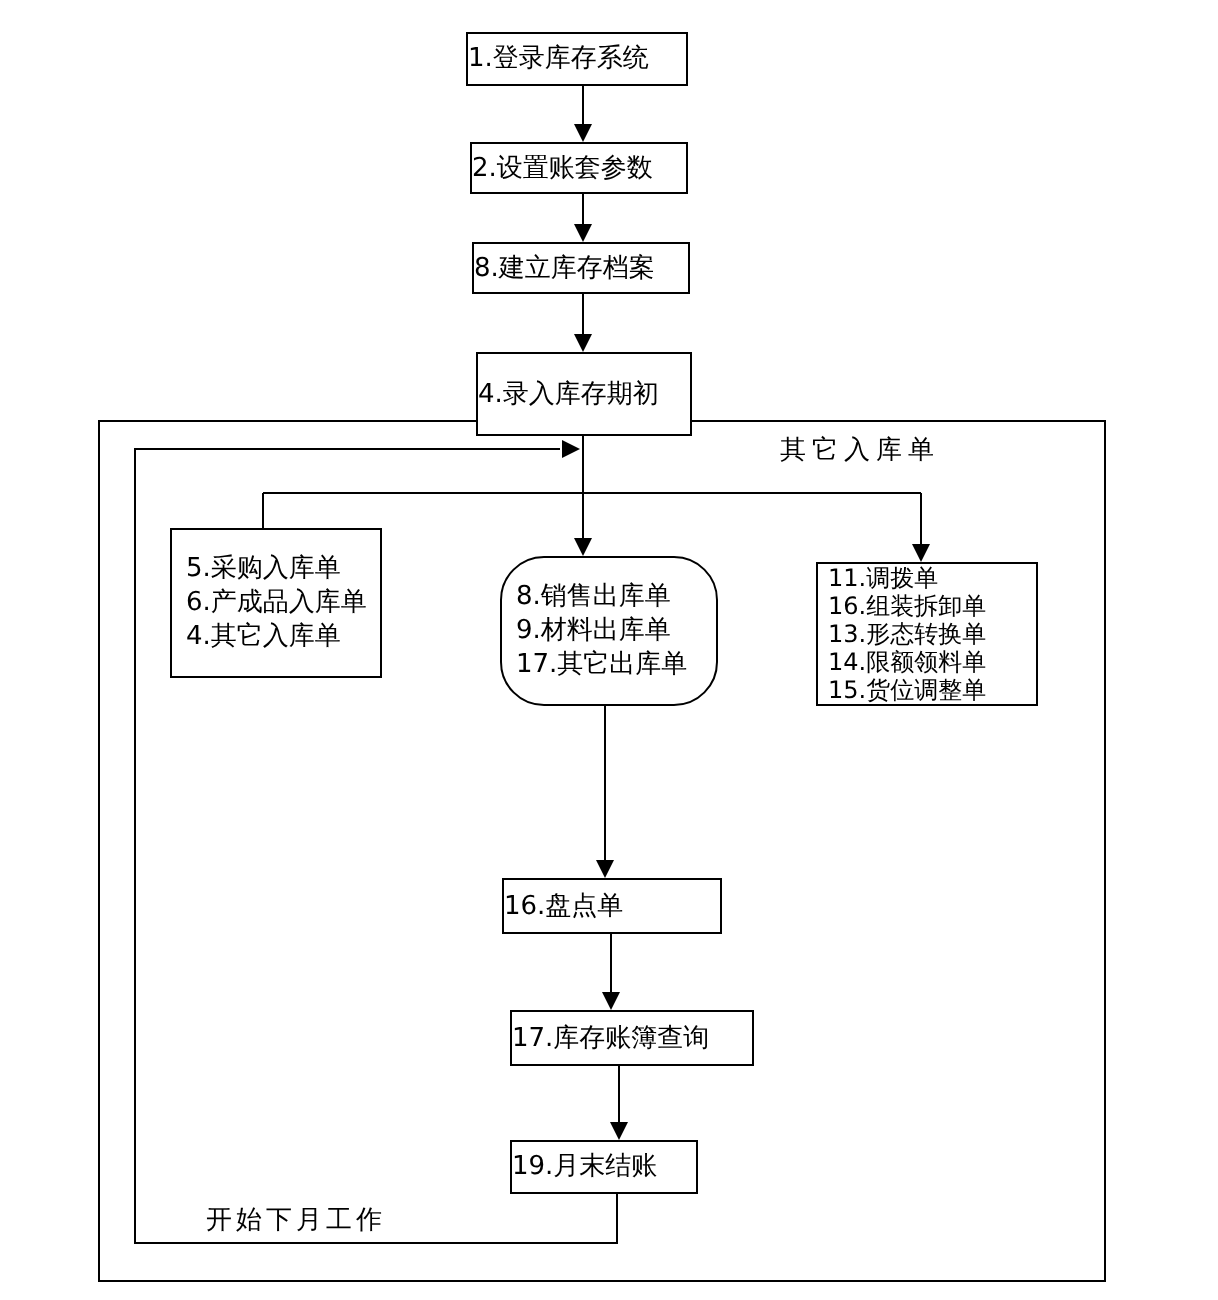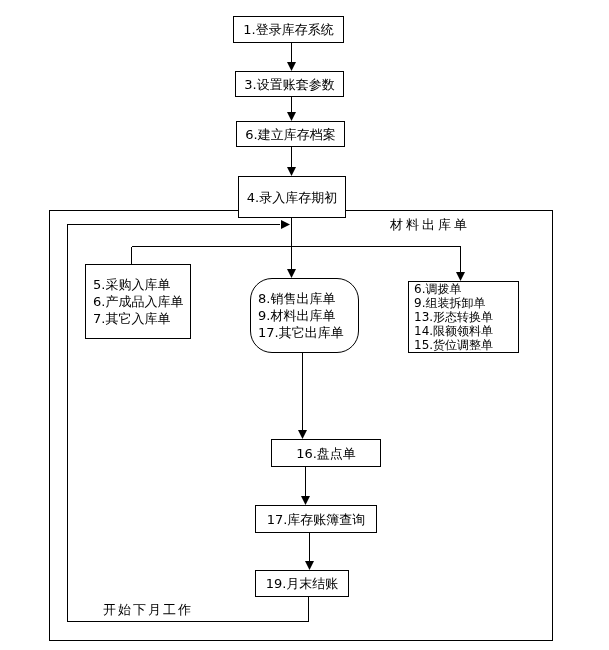--- a/index.html
+++ b/index.html
@@ -29,21 +29,21 @@
     background: transparent;
     z-index: 0;
   }
   .node {
     position: absolute;
     border: 1px solid #000000;
     background: #ffffff;
     box-sizing: border-box;
     display: flex;
     align-items: center;
-    justify-content: center;
+    justify-content: flex-start;
     font-size: 13px;
     line-height: 15px;
     white-space: nowrap;
     z-index: 2;
   }
   .node.multi {
     flex-direction: column;
     align-items: flex-start;
     justify-content: center;
     padding-left: 7px;
@@ -72,21 +72,21 @@
   }
   
   #node-login    { left: 233px; top: 16px;  width: 111px; height: 27px; }
   #node-params   { left: 235px; top: 71px;  width: 109px; height: 26px; }
   #node-archive  { left: 236px; top: 121px; width: 109px; height: 26px; }
   #node-opening  { left: 238px; top: 176px; width: 108px; height: 42px; }
   #daily-section { left: 49px;  top: 210px; width: 504px; height: 431px; }
   #node-inbound  { left: 85px;  top: 264px; width: 106px; height: 75px; }
   #node-outbound { left: 250px; top: 278px; width: 109px; height: 75px; border-radius: 22px; }
   #node-otherdocs{ left: 408px; top: 281px; width: 111px; height: 72px; }
-  #node-stocktake{ left: 251px; top: 439px; width: 110px; height: 28px; margin-left: 20px; }
+  #node-stocktake{ left: 251px; top: 439px; width: 110px; height: 28px; }
   #node-ledger   { left: 255px; top: 505px; width: 122px; height: 28px; }
   #node-closing  { left: 255px; top: 570px; width: 94px;  height: 27px; }
   svg path.wire {
     stroke: #000000;
     stroke-width: 1;
     fill: none;
   }
   svg path.head {
     stroke: none;
     fill: #000000;
@@ -129,44 +129,44 @@
     <path class="head" d="M309.5 570 l-4.5 -9 h9 z" shape-rendering="auto"></path>
 
     <path class="wire" d="M308.5 597 V621.5 H67.5 V224.5 H280"></path>
     <path class="head" d="M290 224.5 l-9 -4.5 v9 z" shape-rendering="auto"></path>
   </svg>
 
   <div id="node-login" class="node">
     <span>1.登录库存系统</span>
   </div>
   <div id="node-params" class="node">
-    <span>3.设置账套参数</span>
+    <span>2.设置账套参数</span>
   </div>
   <div id="node-archive" class="node">
-    <span>6.建立库存档案</span>
+    <span>8.建立库存档案</span>
   </div>
   <div id="node-opening" class="node">
     <span>4.录入库存期初</span>
   </div>
 
-  <div id="daily-label" class="floating-label">材料出库单</div>
+  <div id="daily-label" class="floating-label">其它入库单</div>
 
   <div id="node-inbound" class="node multi">
     <div>5.采购入库单</div>
     <div>6.产成品入库单</div>
-    <div>7.其它入库单</div>
+    <div>4.其它入库单</div>
   </div>
   <div id="node-outbound" class="node multi">
     <div>8.销售出库单</div>
     <div>9.材料出库单</div>
     <div>17.其它出库单</div>
   </div>
   <div id="node-otherdocs" class="node multi compact">
-    <div>6.调拨单</div>
-    <div>9.组装拆卸单</div>
+    <div>11.调拨单</div>
+    <div>16.组装拆卸单</div>
     <div>13.形态转换单</div>
     <div>14.限额领料单</div>
     <div>15.货位调整单</div>
   </div>
 
   <div id="node-stocktake" class="node">
     <span>16.盘点单</span>
   </div>
   <div id="node-ledger" class="node">
     <span>17.库存账簿查询</span>

